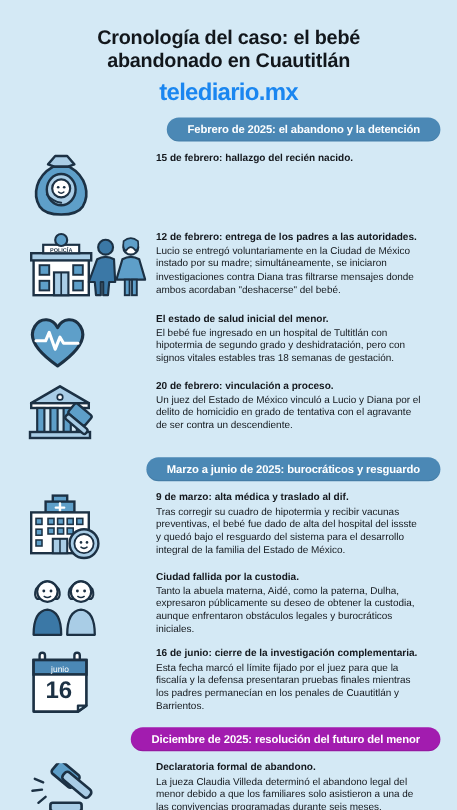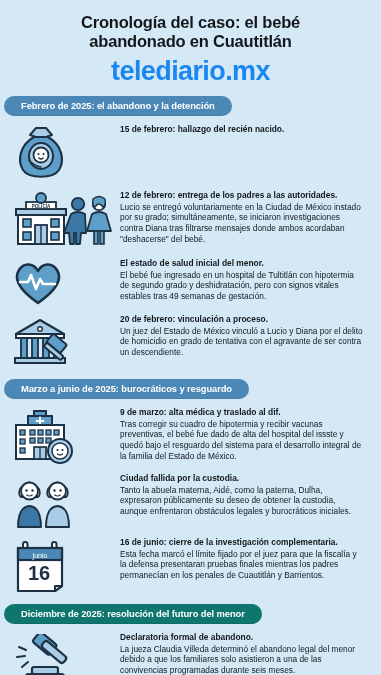--- a/index.html
+++ b/index.html
@@ -11,49 +11,49 @@
     height: 675px;
     background: #d4e9f5;
     font-family: "Liberation Sans", sans-serif;
     overflow: hidden;
     position: relative;
   }
   .page {
     width: 381px;
     height: 552px;
     box-sizing: border-box;
-    padding: 4px;
+    padding: 14px;
     position: relative;
   }
 
   
   .header {
     padding: 9px 18px 2px 18px;
     text-align: center;
   }
   .title {
     font-size: 16.5px;
     line-height: 1.16;
     font-weight: bold;
     color: #12171c;
     letter-spacing: -0.2px;
     margin: 0;
   }
   .brand {
     margin-top: 5px;
-    font-size: 27px;
+    font-size: 20px;
     font-weight: bold;
     color: #1a86f0;
     letter-spacing: -0.6px;
   }
 
   
   .banner-wrap {
     display: flex;
-    justify-content: flex-start;
+    justify-content: flex-end;
     margin: 7px 0 4px 0;
   }
   .banner {
     background: #4b88b5;
     color: #ffffff;
     font-size: 9.4px;
     font-weight: bold;
     border-radius: 40px;
     padding: 4px 17px 5px 17px;
     letter-spacing: -0.1px;
@@ -152,34 +152,34 @@
 
         <circle cx="87" cy="12" r="6.2" fill="#ffffff" stroke="#1c3144" stroke-width="1.8"></circle>
         <path d="M81 7 q6 -5 12 0 q1 7 -2 8 q-4 -6 -8 0 q-3 -1 -2 -8z" fill="#5e9fc9" stroke="#1c3144" stroke-width="1.4"></path>
         <path d="M80 22 q7 -4 14 0 l5 17 h-24 z" fill="#5e9fc9" stroke="#1c3144" stroke-width="1.8" stroke-linejoin="round"></path>
         <rect x="82" y="39" width="4" height="13" fill="#5e9fc9" stroke="#1c3144" stroke-width="1.6"></rect>
         <rect x="88" y="39" width="4" height="13" fill="#5e9fc9" stroke="#1c3144" stroke-width="1.6"></rect>
       </svg>
     </div>
     <div class="text-cell">
       <p class="evt-title">12 de febrero: entrega de los padres a las autoridades.</p>
-      <p class="evt-body">Lucio se entregó voluntariamente en la Ciudad de México instado por su grado; simultáneamente, se iniciaron investigaciones contra Diana tras filtrarse mensajes donde ambos acordaban "deshacerse" del bebé.</p>
+      <p class="evt-body">Lucio se entregó voluntariamente en la Ciudad de México instado por su madre; simultáneamente, se iniciaron investigaciones contra Diana tras filtrarse mensajes donde ambos acordaban "deshacerse" del bebé.</p>
     </div>
   </div>
 
   <div class="row">
     <div class="icon-cell">
       <svg width="52" height="46" viewBox="0 0 52 46" aria-hidden="true">
         <path d="M26 43 C6 29 2 18 7 10 C12 2 22 3 26 11 C30 3 40 2 45 10 C50 18 46 29 26 43 Z" fill="#5e9fc9" stroke="#1c3144" stroke-width="2.6" stroke-linejoin="round"></path>
         <path d="M8 22 h8 l3 -7 l5 14 l4 -10 l3 5 h12" fill="none" stroke="#ffffff" stroke-width="2.6" stroke-linecap="round" stroke-linejoin="round"></path>
       </svg>
     </div>
     <div class="text-cell">
       <p class="evt-title">El estado de salud inicial del menor.</p>
-      <p class="evt-body">El bebé fue ingresado en un hospital de Tultitlán con hipotermia de segundo grado y deshidratación, pero con signos vitales estables tras 49 semanas de gestación.</p>
+      <p class="evt-body">El bebé fue ingresado en un hospital de Tultitlán con hipotermia de segundo grado y deshidratación, pero con signos vitales estables tras 18 semanas de gestación.</p>
     </div>
   </div>
 
   <div class="row">
     <div class="icon-cell">
       <svg width="62" height="52" viewBox="0 0 62 52" aria-hidden="true">
         <path d="M4 18 L28 4 L52 18 Z" fill="#a9cde6" stroke="#1c3144" stroke-width="2.2" stroke-linejoin="round"></path>
         <circle cx="28" cy="13" r="2.3" fill="#ffffff" stroke="#1c3144" stroke-width="1.4"></circle>
         <rect x="4" y="18" width="48" height="4" fill="#ffffff" stroke="#1c3144" stroke-width="2"></rect>
         <rect x="9" y="22" width="6" height="20" fill="#5e9fc9" stroke="#1c3144" stroke-width="1.8"></rect>
@@ -271,21 +271,21 @@
         <path d="M43 52 v-5 h7 z" fill="#d4e9f5" stroke="#1c3144" stroke-width="2" stroke-linejoin="round"></path>
       </svg>
     </div>
     <div class="text-cell">
       <p class="evt-title">16 de junio: cierre de la investigación complementaria.</p>
       <p class="evt-body">Esta fecha marcó el límite fijado por el juez para que la fiscalía y la defensa presentaran pruebas finales mientras los padres permanecían en los penales de Cuautitlán y Barrientos.</p>
     </div>
   </div>
 
   <div class="banner-wrap">
-    <div class="banner" style="background: #0f766e;">Diciembre de 2025: resolución del futuro del menor</div>
+    <div class="banner" style="background: #a21caf;">Diciembre de 2025: resolución del futuro del menor</div>
   </div>
 
   <div class="row">
     <div class="icon-cell">
       <svg width="66" height="52" viewBox="0 0 66 52" aria-hidden="true">
         <rect x="22" y="3" width="22" height="13" rx="2.5" transform="rotate(40 33 9)" fill="#5e9fc9" stroke="#1c3144" stroke-width="2.2"></rect>
         <rect x="28" y="14" width="28" height="8" rx="3" transform="rotate(40 42 18)" fill="#a9cde6" stroke="#1c3144" stroke-width="2.2"></rect>
         <rect x="14" y="40" width="38" height="8" rx="2.5" fill="#5e9fc9" stroke="#1c3144" stroke-width="2.2"></rect>
         <rect x="20" y="33" width="26" height="7" rx="2" fill="#a9cde6" stroke="#1c3144" stroke-width="2.2"></rect>
         <path d="M14 16 l-7 -3 M13 22 l-8 1 M16 28 l-6 5" stroke="#1c3144" stroke-width="2" stroke-linecap="round"></path>

